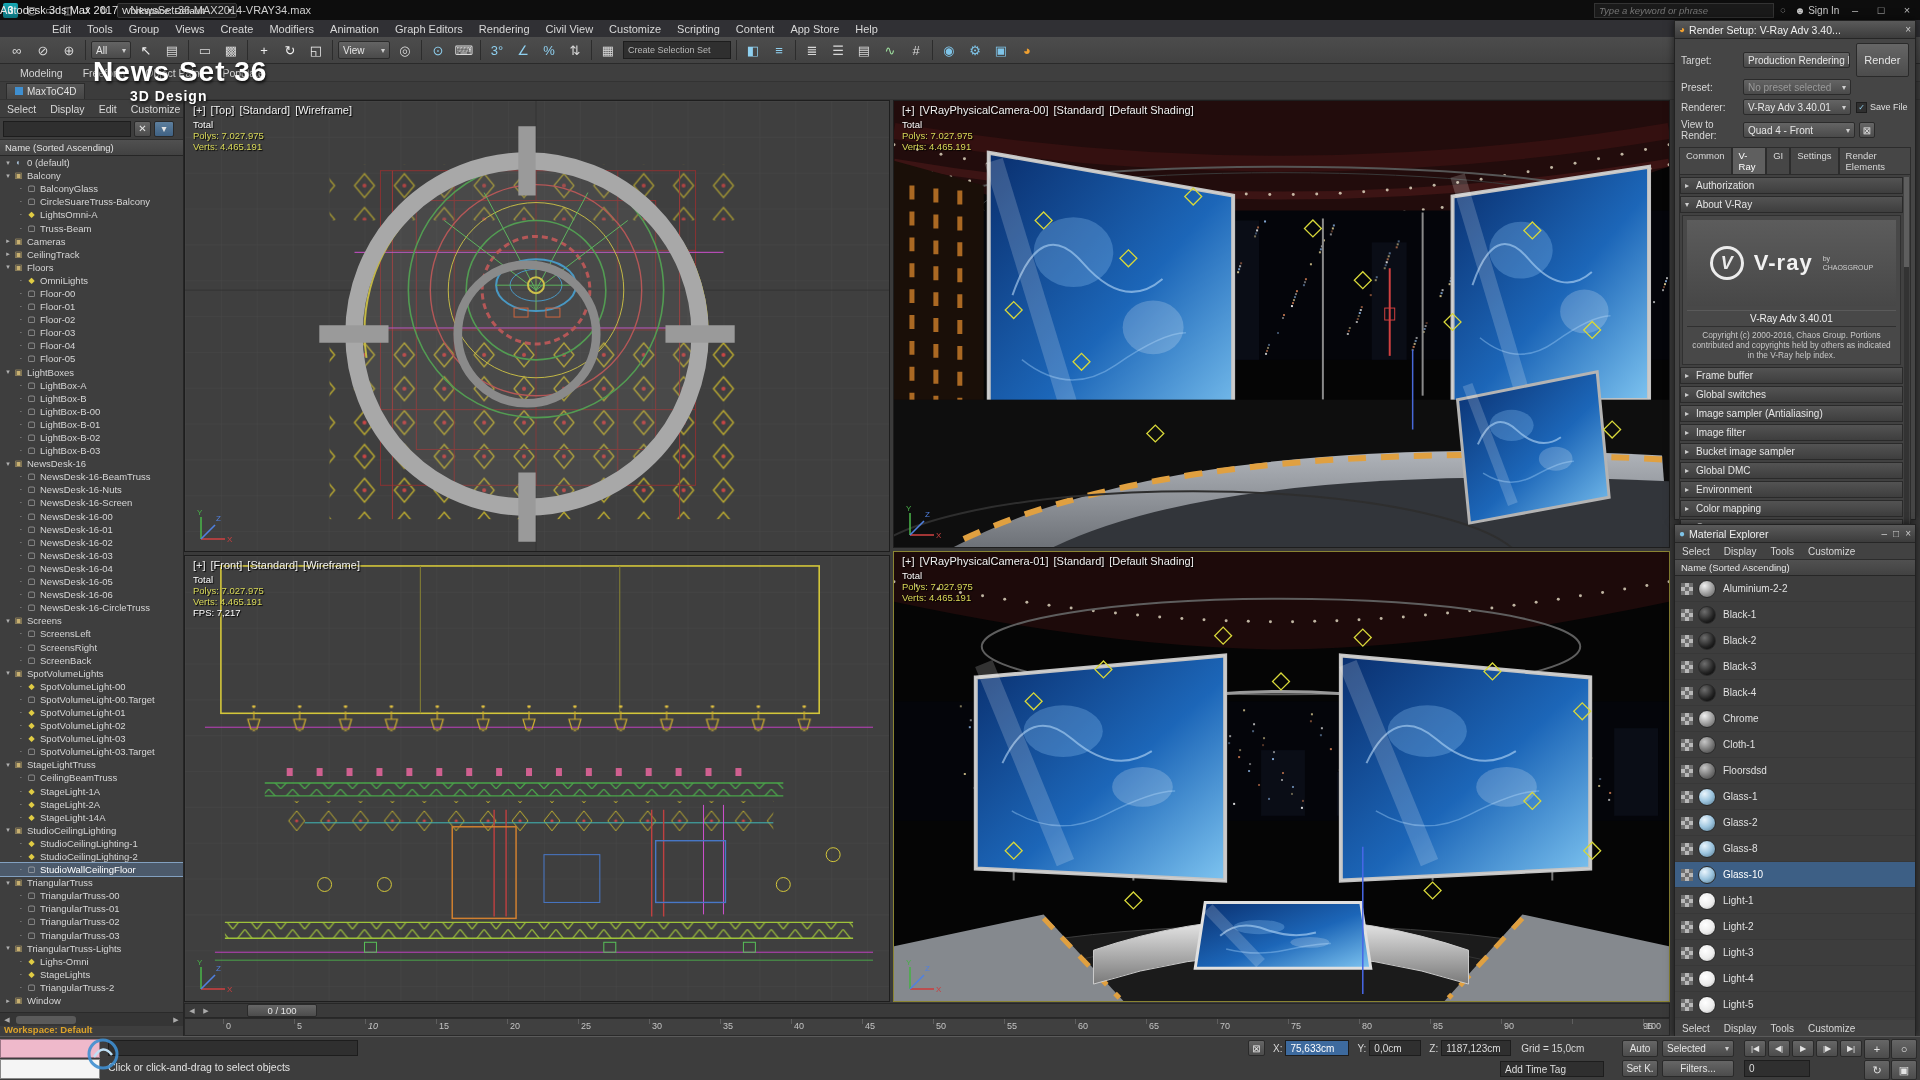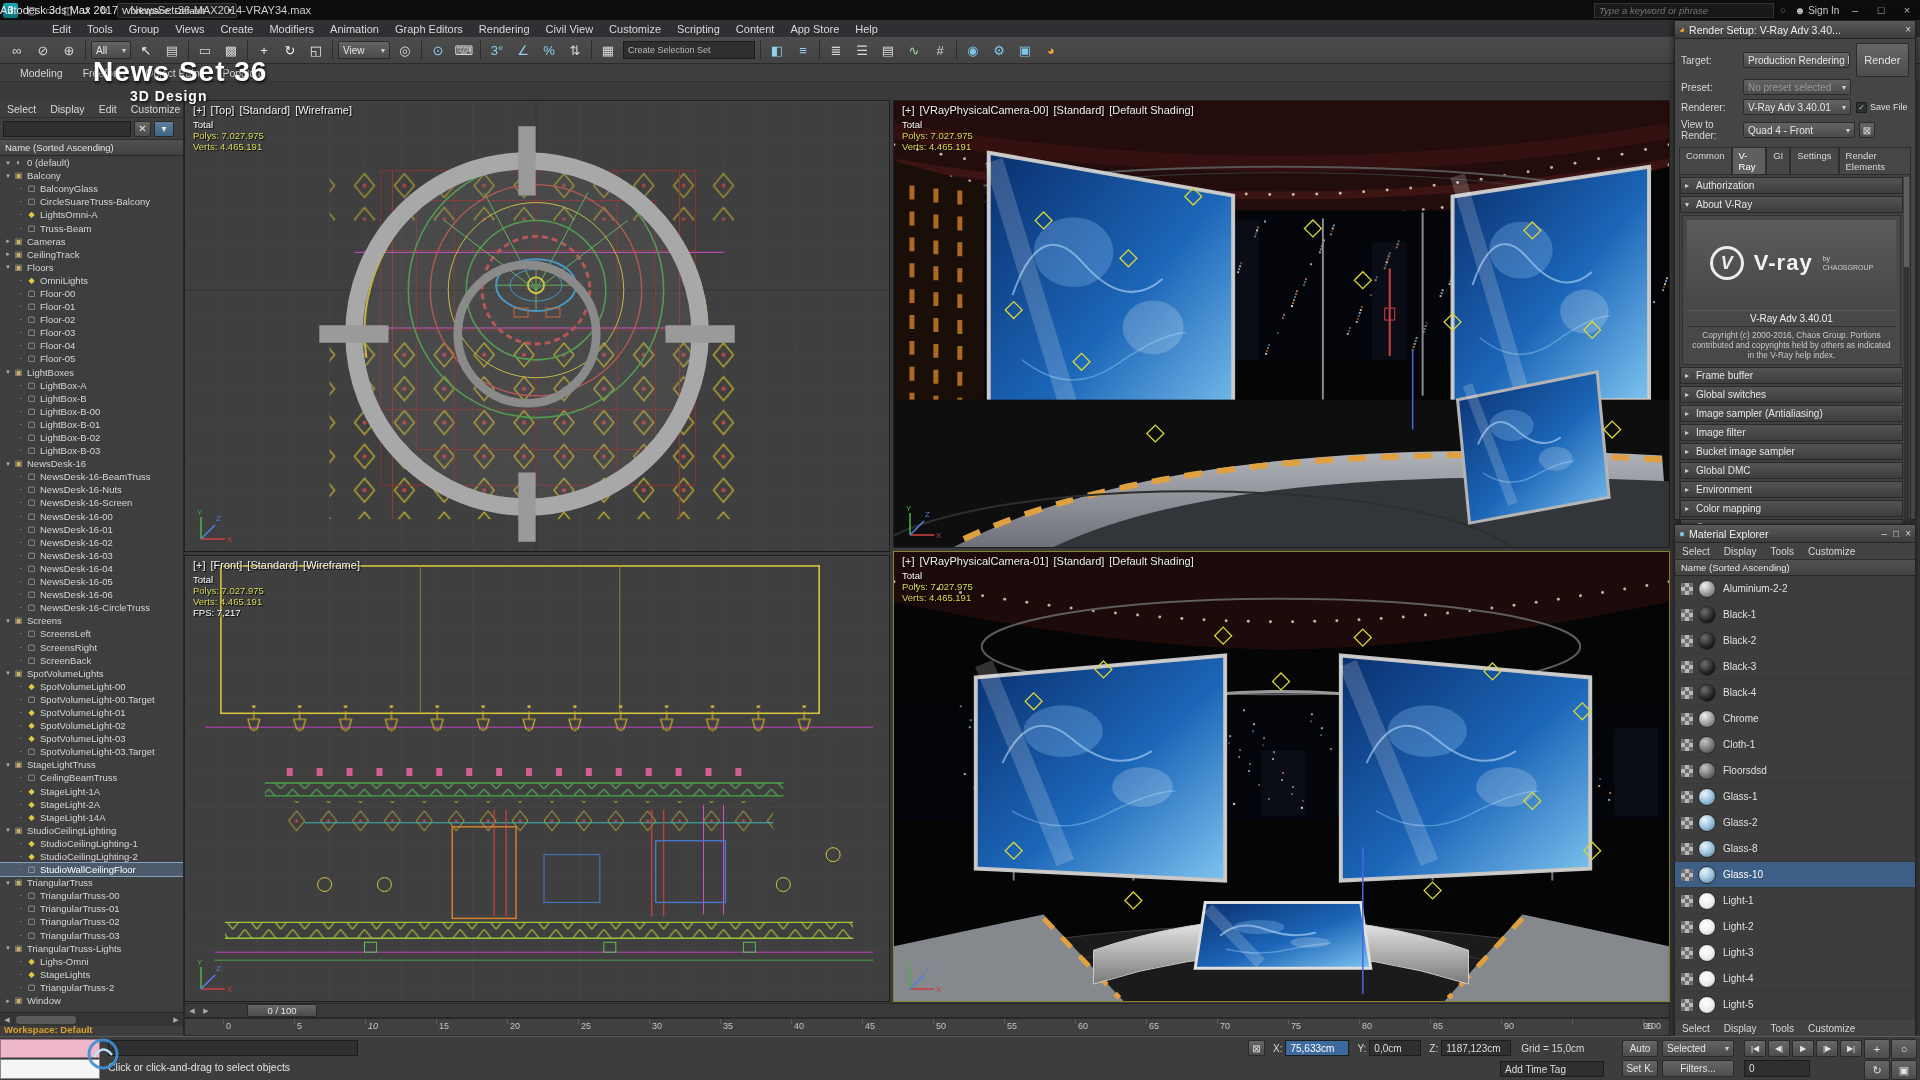--- a/index.html
+++ b/index.html
@@ -221,21 +221,21 @@
       <div class="tb-sep"></div>
       <div class="tb-icon" style="color: rgb(143, 208, 240);">⊙</div>
       <div class="tb-icon" style="color: rgb(216, 216, 216);">⌨</div>
       <div class="tb-sep"></div>
       <div class="tb-icon" style="color: rgb(143, 208, 240);">3°</div>
       <div class="tb-icon" style="color: rgb(143, 208, 240);">∠</div>
       <div class="tb-icon" style="color: rgb(143, 208, 240);">%</div>
       <div class="tb-icon" style="color: rgb(216, 216, 216);">⇅</div>
       <div class="tb-sep"></div>
       <div class="tb-icon" style="color: rgb(216, 216, 216);">▦</div>
-      <div class="fld tb-field" style="width: 132px;">Create Selection Set</div>
+      <div class="fld tb-field" style="width: 108px;">Create Selection Set</div>
       <div class="tb-sep"></div>
       <div class="tb-icon" style="color: rgb(143, 208, 240);">◧</div>
       <div class="tb-icon" style="color: rgb(143, 208, 240);">≡</div>
       <div class="tb-sep"></div>
       <div class="tb-icon" style="color: rgb(216, 216, 216);">≣</div>
       <div class="tb-icon" style="color: rgb(216, 216, 216);">☰</div>
       <div class="tb-icon" style="color: rgb(216, 216, 216);">▤</div>
       <div class="tb-icon" style="color: rgb(159, 224, 159);">∿</div>
       <div class="tb-icon" style="color: rgb(216, 216, 216);">#</div>
       <div class="tb-sep"></div>
@@ -244,20 +244,26 @@
       <div class="tb-icon" style="color: rgb(127, 196, 232);">▣</div>
       <div class="tb-icon" style="color: rgb(240, 160, 48);">◕</div>
     </div>
 
   <div id="ribbon" class="abs">
       <div class="rib-tab">Modeling</div>
       <div class="rib-tab">Freeform</div>
       <div class="rib-tab">Object Paint</div>
       <div class="rib-tab">Populate</div>
     </div>
+  <div id="ribbon2" class="abs">
+    <div id="tab-maxtoc4d">
+      <span class="sq"></span>
+      <span>MaxToC4D</span>
+    </div>
+  </div>
 
   <div class="wm" style="left:93px;top:56px;font-size:28px">News Set 36</div>
   <div class="wm" style="left:130px;top:88px;font-size:14px">3D Design</div>
 
   <div id="explorer" class="abs">
     <div id="exp-menus">
         <div class="menu-item">Select</div>
         <div class="menu-item">Display</div>
         <div class="menu-item">Edit</div>
         <div class="menu-item">Customize</div>

